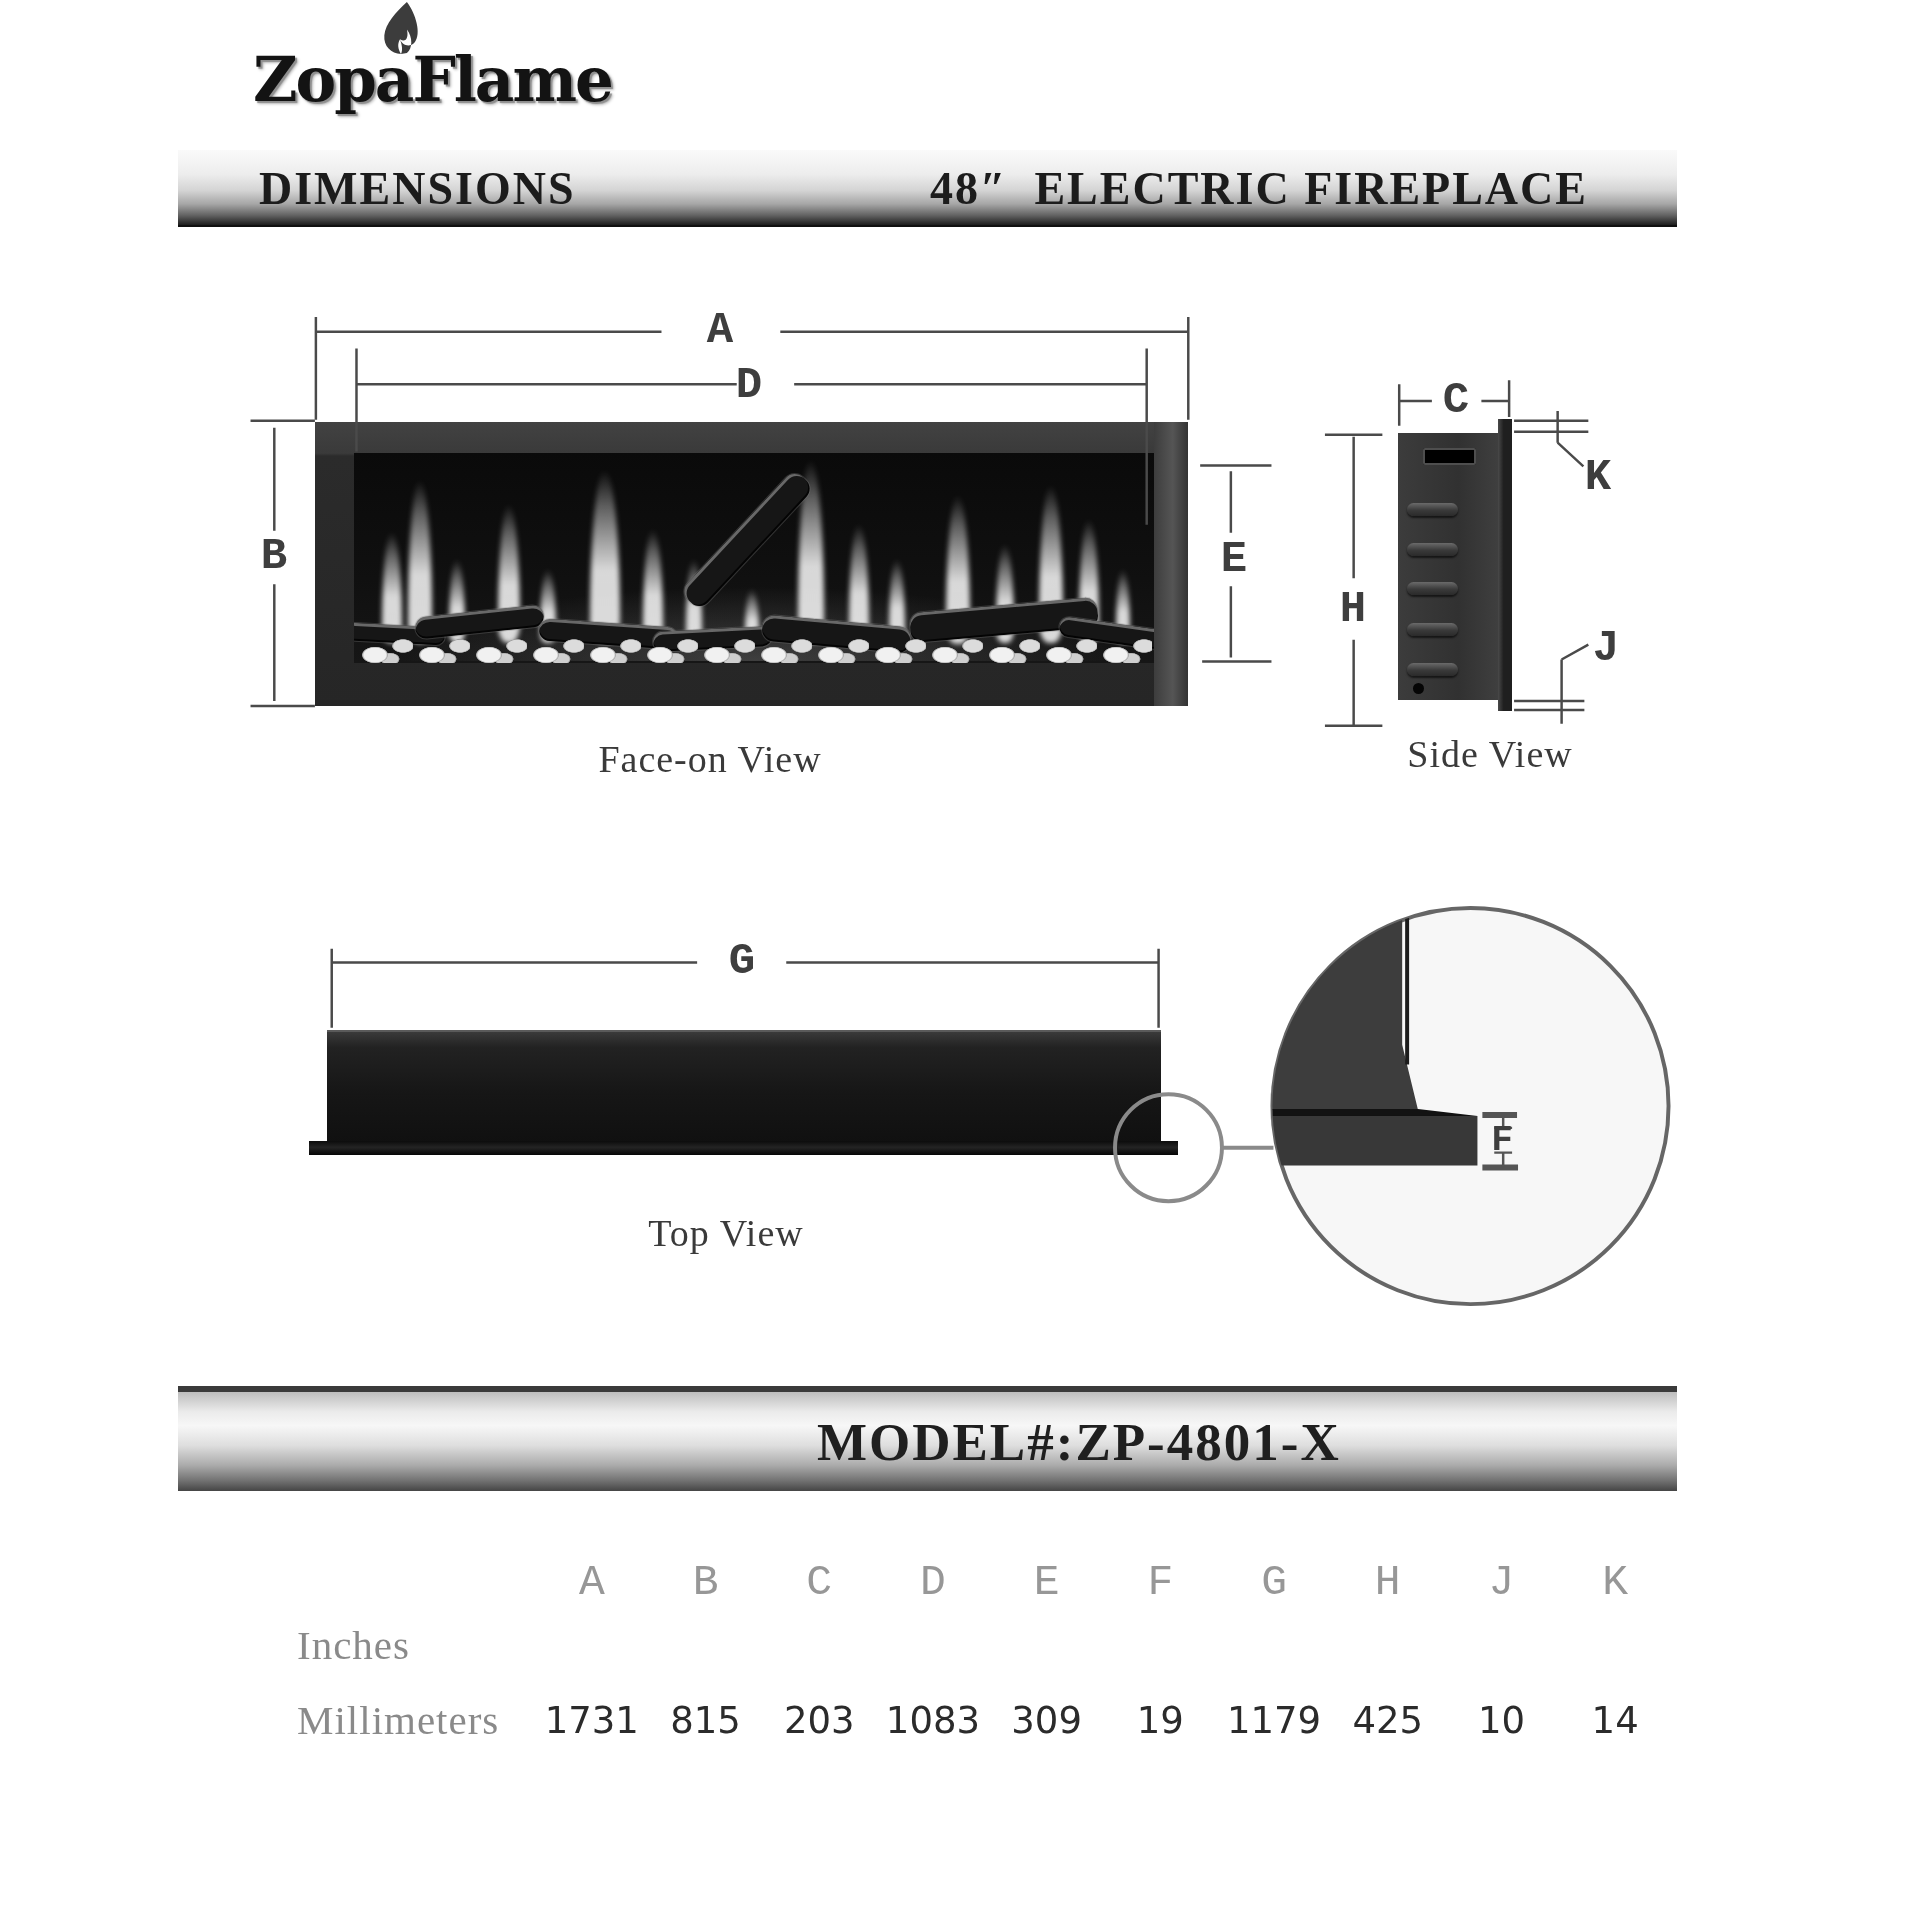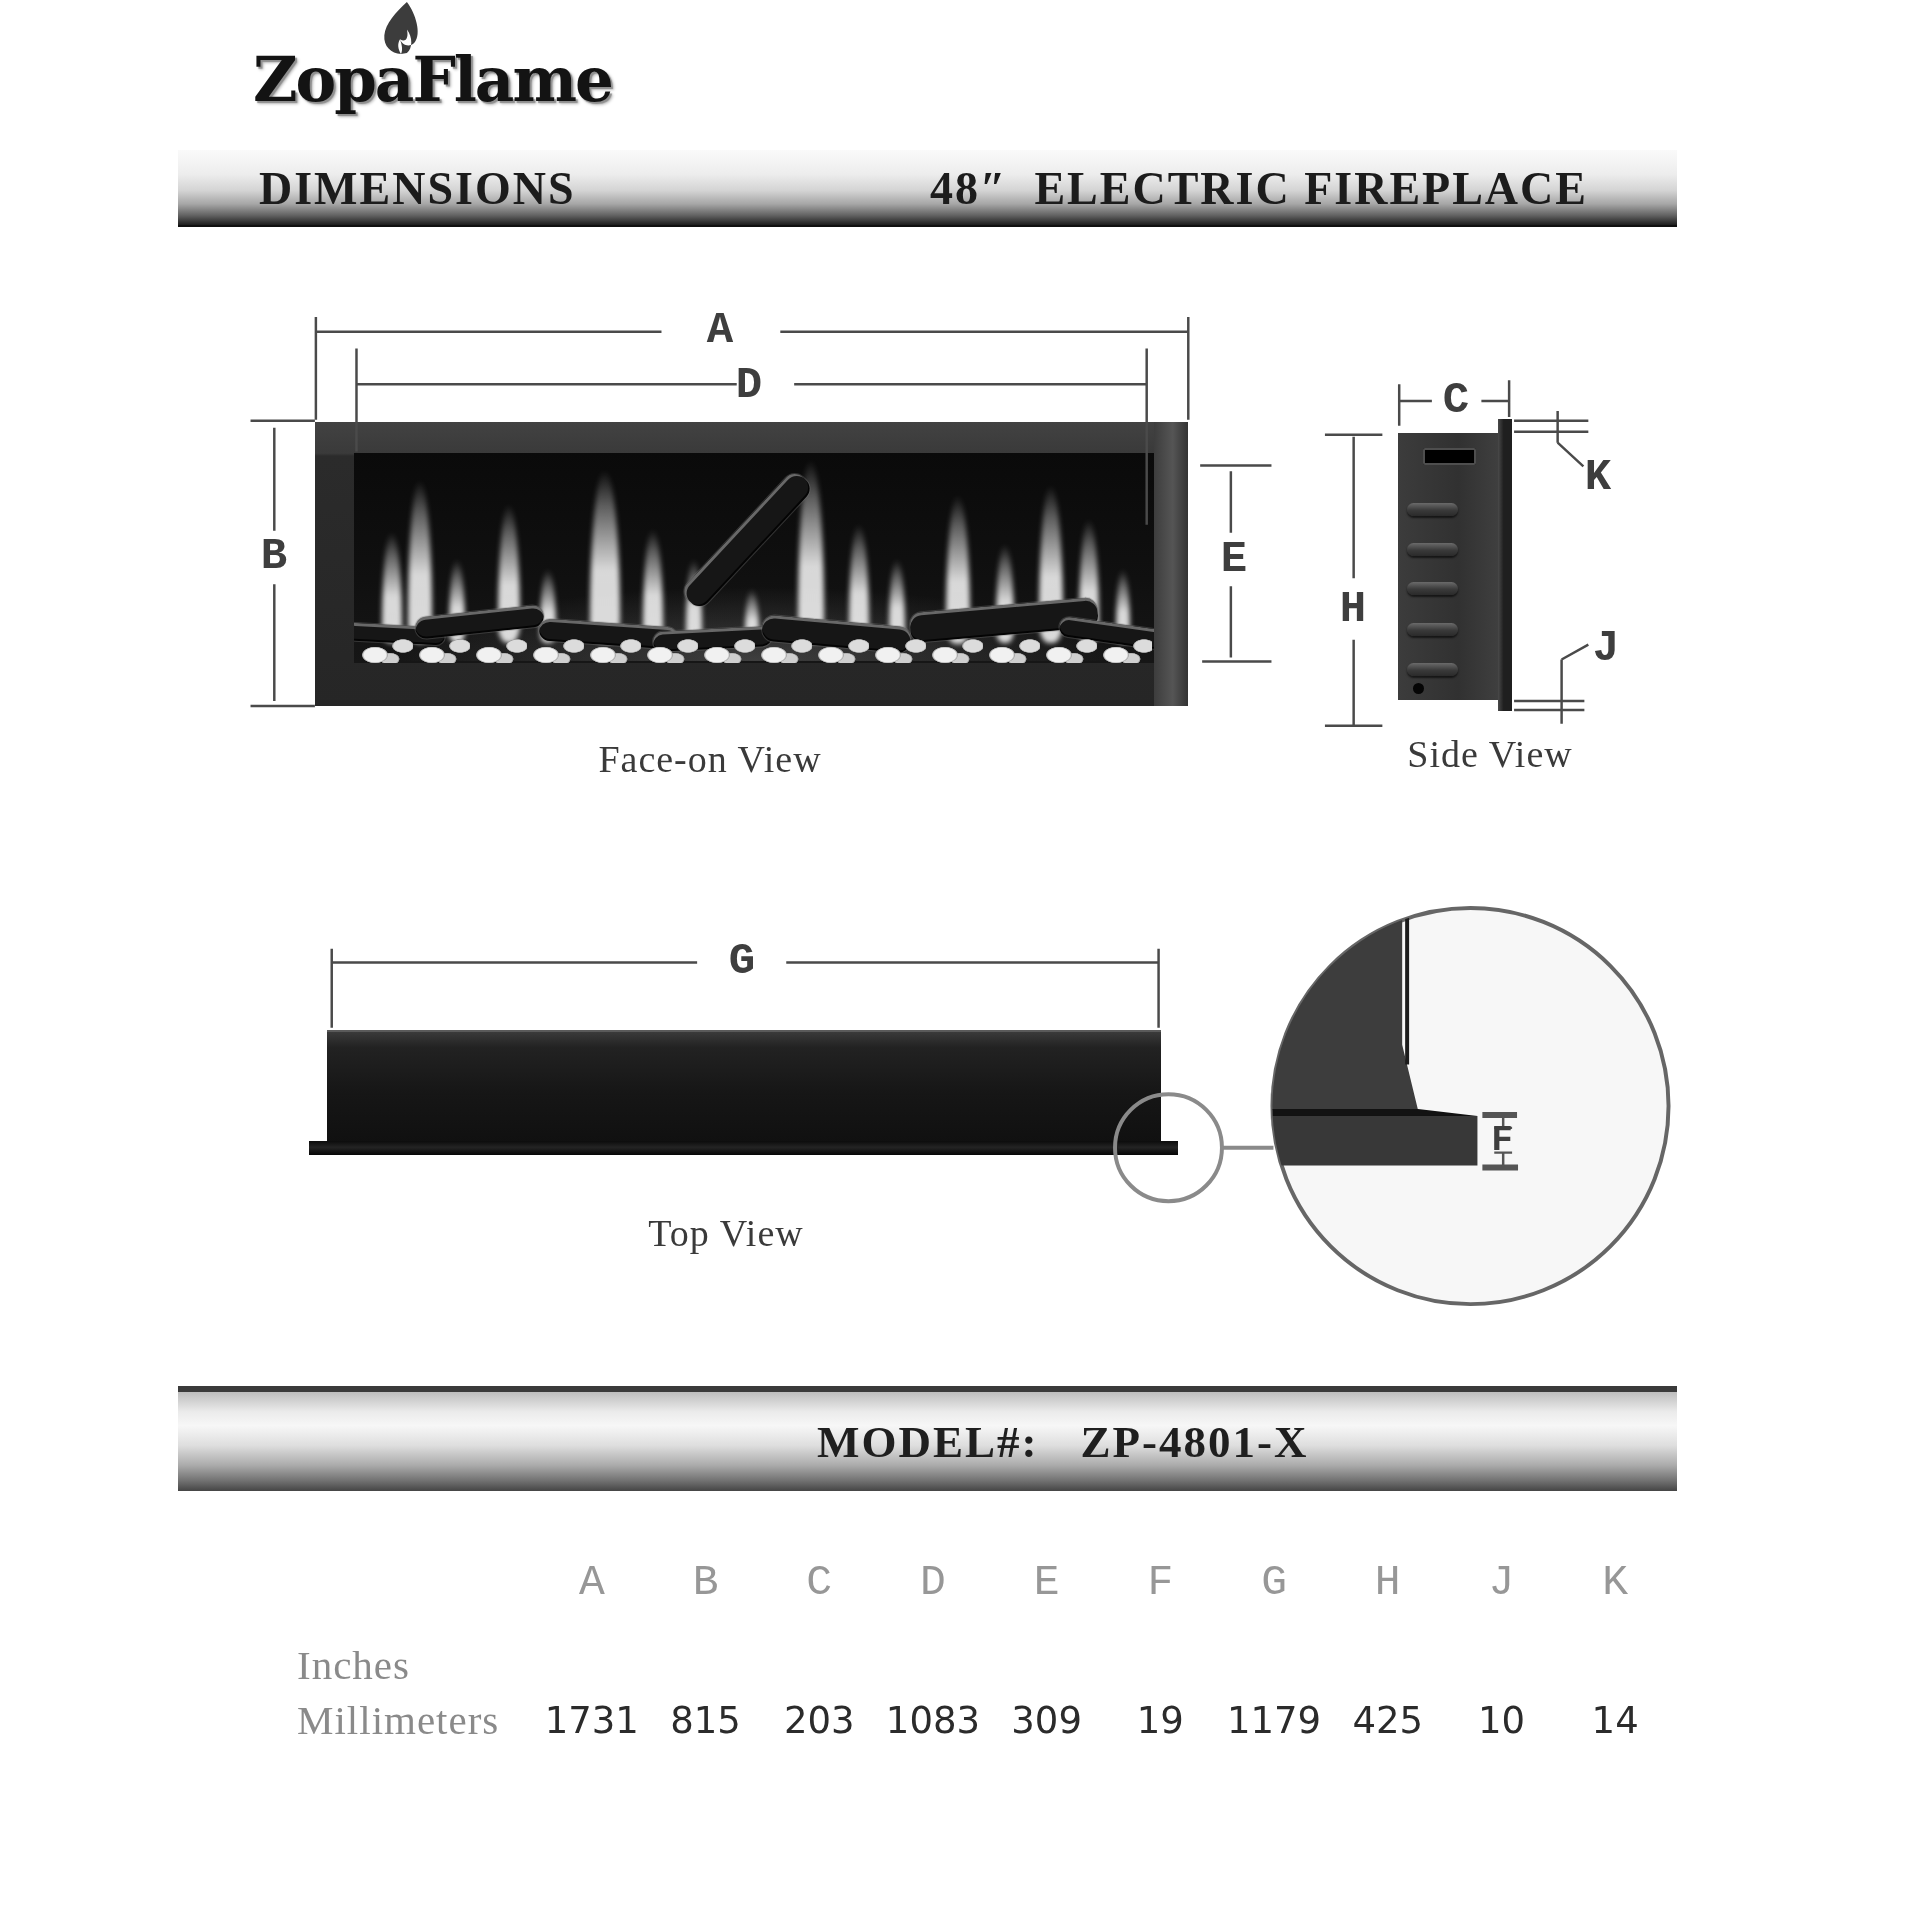--- a/index.html
+++ b/index.html
@@ -19,22 +19,22 @@
     background:linear-gradient(180deg,#fafafa 0%,#ededed 32%,#d4d4d4 54%,#a6a6a6 72%,#636363 87%,#1d1d1d 100%);
     border-bottom:2px solid #101010;padding-left:20px;}
   .header-bar .bar-text{position:absolute;top:50%;transform:translateY(-50%);
     font-family:"Liberation Serif", serif;font-weight:bold;font-size:46px;color:#1c1c1c;
     letter-spacing:2px;white-space:pre;}
   .hb-left{left:81px;}
   .hb-right{left:752px;}
   .model-bar{top:1386px;height:99px;border-top:6px solid #3a3a3a;
     background:linear-gradient(180deg,#bdbdbd 0%,#ebebeb 20%,#f7f7f7 34%,#dedede 54%,#ababab 74%,#707070 90%,#454545 100%);}
   .model-row{position:absolute;left:639px;top:50%;transform:translateY(-50%);
-    display:flex;gap:42px;font-family:"Liberation Serif", serif;font-weight:bold;
-    font-size:45px;color:#1f1f1f;letter-spacing:2px;}
+    display:flex;font-family:"Liberation Serif", serif;font-weight:bold;
+    font-size:53px;color:#1f1f1f;letter-spacing:2px;}
 
   
   .fp-frame{left:315px;top:422px;width:873px;height:284px;background:#2b2b2b;
     background:linear-gradient(180deg,#424242 0%,#3a3a3a 11%,#2b2b2b 12%,#262626 100%);}
   .fp-right-band{left:1154px;top:422px;width:34px;height:284px;
     background:linear-gradient(90deg,#3d3d3d,#555 55%,#333);}
   .fp-opening{left:354px;top:453px;width:800px;height:210px;overflow:hidden;
     background:linear-gradient(180deg,#0a0a0a 0%,#101010 60%,#161616 100%);}
   .fp-glow{position:absolute;left:0px;top:109px;width:800px;height:99px;
     background:radial-gradient(ellipse 60% 100% at 50% 100%,rgba(210,210,210,.22),rgba(0,0,0,0) 75%);}
@@ -228,21 +228,21 @@
     <span>C</span>
     <span>D</span>
     <span>E</span>
     <span>F</span>
     <span>G</span>
     <span>H</span>
     <span>J</span>
     <span>K</span>
   </div>
 
-  <div class="t-rowlabel" style="top:1645px;margin-top:20px;">Inches</div>
+  <div class="t-rowlabel" style="top:1645px;">Inches</div>
 
   <div class="t-rowlabel" style="top:1720px;">Millimeters</div>
   <div class="t-grid t-values" style="top:1720px;">
     <span>1731</span>
     <span>815</span>
     <span>203</span>
     <span>1083</span>
     <span>309</span>
     <span>19</span>
     <span>1179</span>

